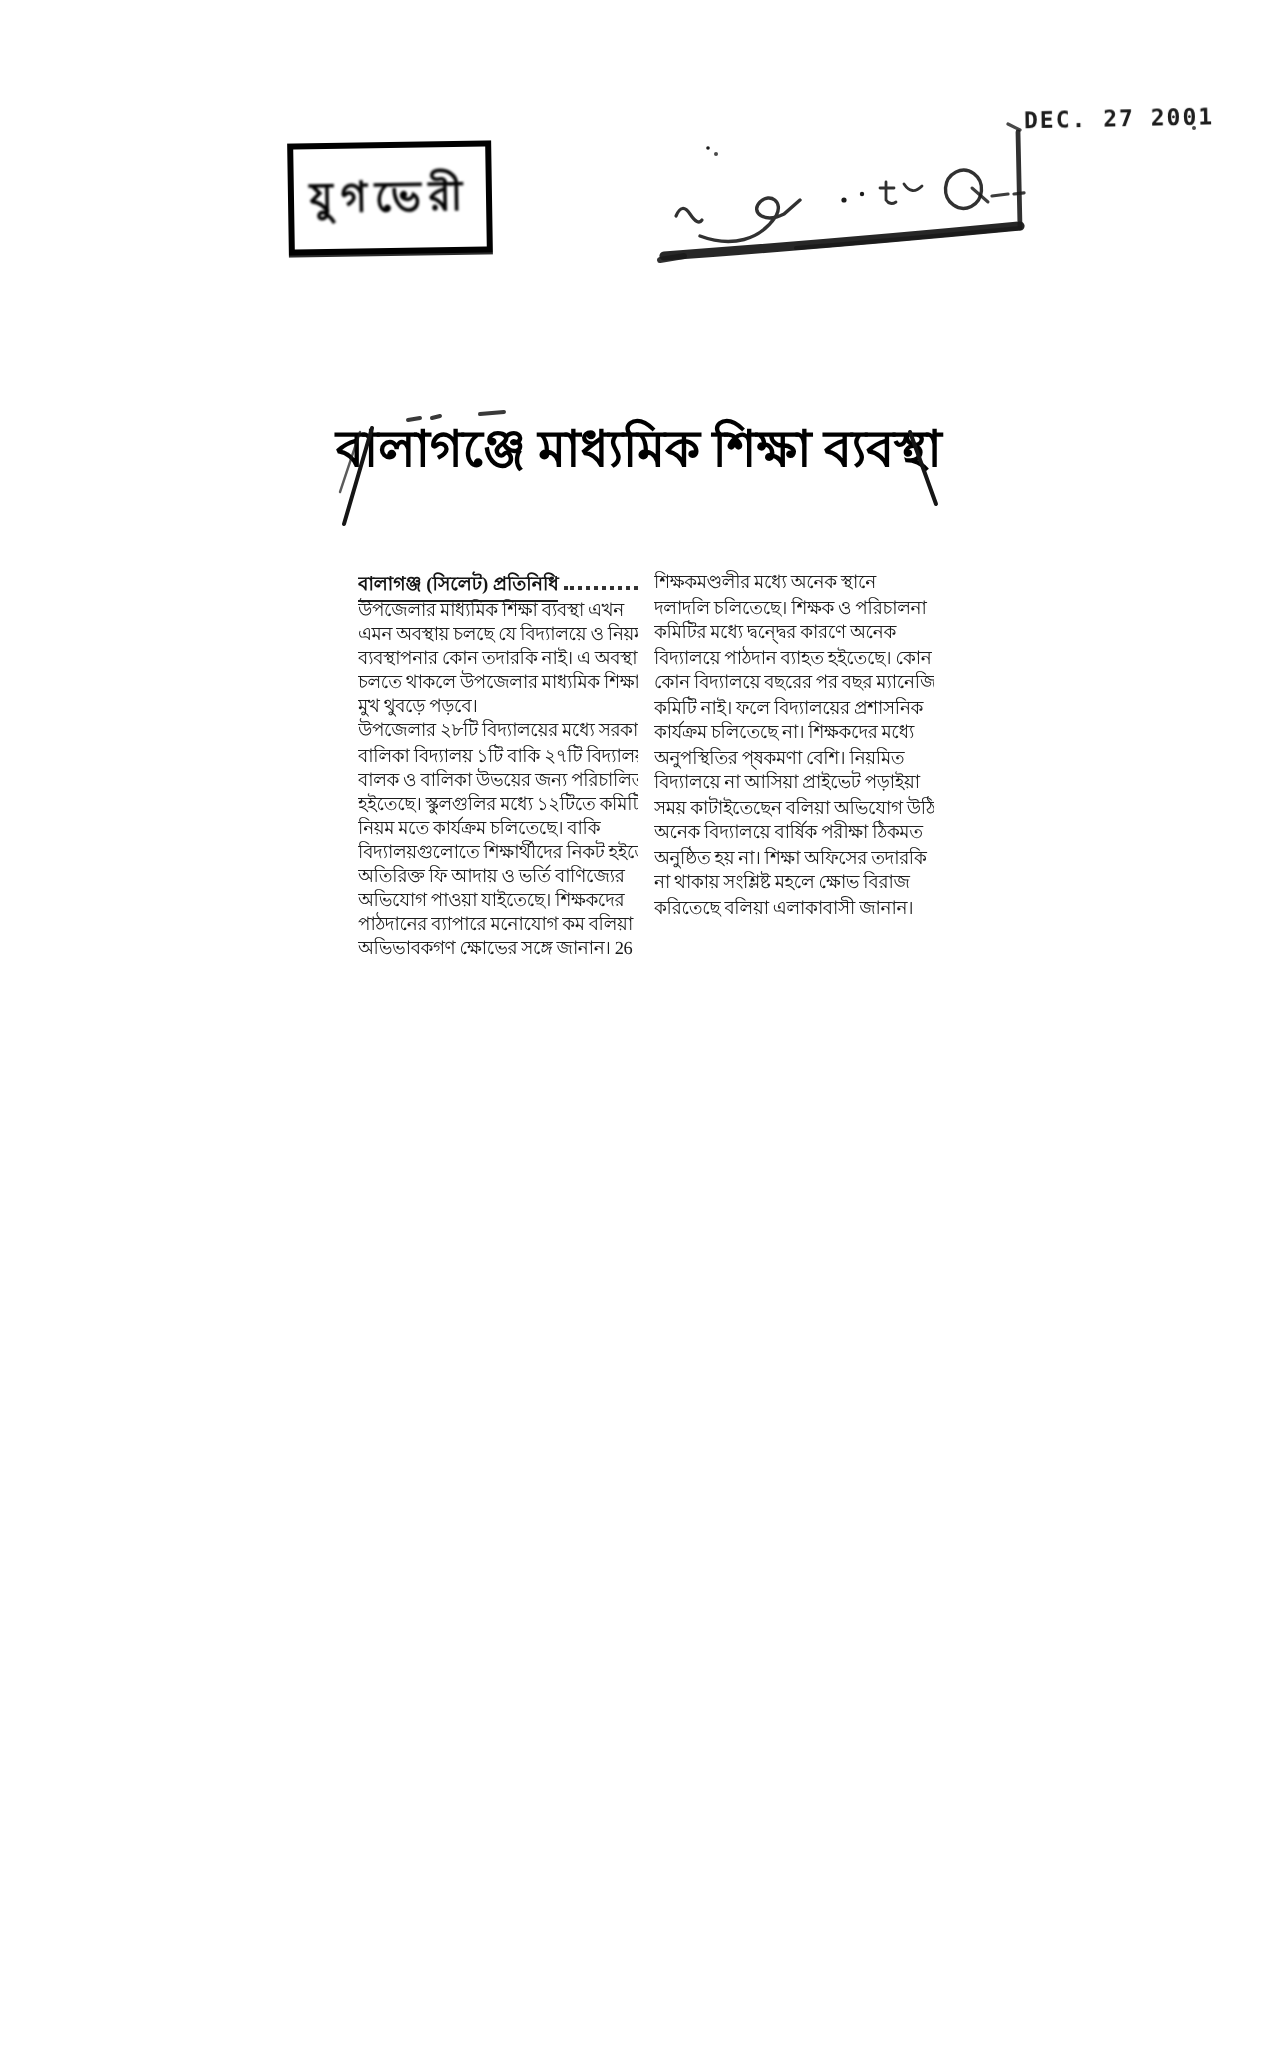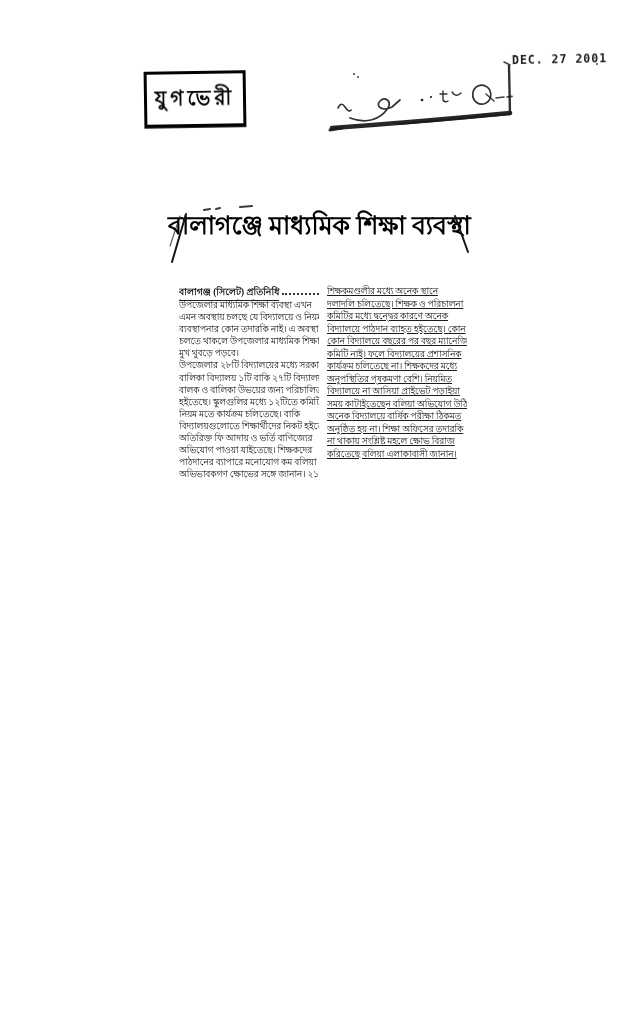--- a/index.html
+++ b/index.html
@@ -64,21 +64,21 @@
   }
   .col{width:140px;overflow:hidden;}
   .col .line{
     font-size:9.2px;
     height:12.1px;line-height:12.1px;
     letter-spacing:-0.2px;
     white-space:nowrap;overflow:hidden;
     color:#242424;
     text-align:justify;
   }
-  .col.col-2 .line{height:12.5px;line-height:12.5px;text-decoration:underline;}
+  .col.col-2 .line{height:12.5px;line-height:12.5px;}
   .dateline-row{
     display:flex;align-items:flex-start;
     height:13px;margin-bottom:1px;
   }
   .dateline-text{
     font-size:9.4px;font-weight:700;
     border-bottom:1px solid #2a2a2a;
     white-space:nowrap;color:#1e1e1e;
   }
   .dateline-dots{
@@ -156,21 +156,21 @@
         <div class="line">মুখ থুবড়ে পড়বে।</div>
         <div class="line">উপজেলার ২৮টি বিদ্যালয়ের মধ্যে সরকারি</div>
         <div class="line">বালিকা বিদ্যালয় ১টি বাকি ২৭টি বিদ্যালয়</div>
         <div class="line">বালক ও বালিকা উভয়ের জন্য পরিচালিত</div>
         <div class="line">হইতেছে। স্কুলগুলির মধ্যে ১২টিতে কমিটির</div>
         <div class="line">নিয়ম মতে কার্যক্রম চলিতেছে। বাকি</div>
         <div class="line">বিদ্যালয়গুলোতে শিক্ষার্থীদের নিকট হইতে</div>
         <div class="line">অতিরিক্ত ফি আদায় ও ভর্তি বাণিজ্যের</div>
         <div class="line">অভিযোগ পাওয়া যাইতেছে। শিক্ষকদের</div>
         <div class="line">পাঠদানের ব্যাপারে মনোযোগ কম বলিয়া</div>
-        <div class="line">অভিভাবকগণ ক্ষোভের সঙ্গে জানান। ২১</div>
+        <div class="line">অভিভাবকগণ ক্ষোভের সঙ্গে জানান। 26</div>
       </div>
   </div>
   <div class="col col-2">
     <div>
         <div class="line">শিক্ষকমণ্ডলীর মধ্যে অনেক স্থানে</div>
         <div class="line">দলাদলি চলিতেছে। শিক্ষক ও পরিচালনা</div>
         <div class="line">কমিটির মধ্যে দ্বন্দ্বের কারণে অনেক</div>
         <div class="line">বিদ্যালয়ে পাঠদান ব্যাহত হইতেছে। কোন</div>
         <div class="line">কোন বিদ্যালয়ে বছরের পর বছর ম্যানেজিং</div>
         <div class="line">কমিটি নাই। ফলে বিদ্যালয়ের প্রশাসনিক</div>

